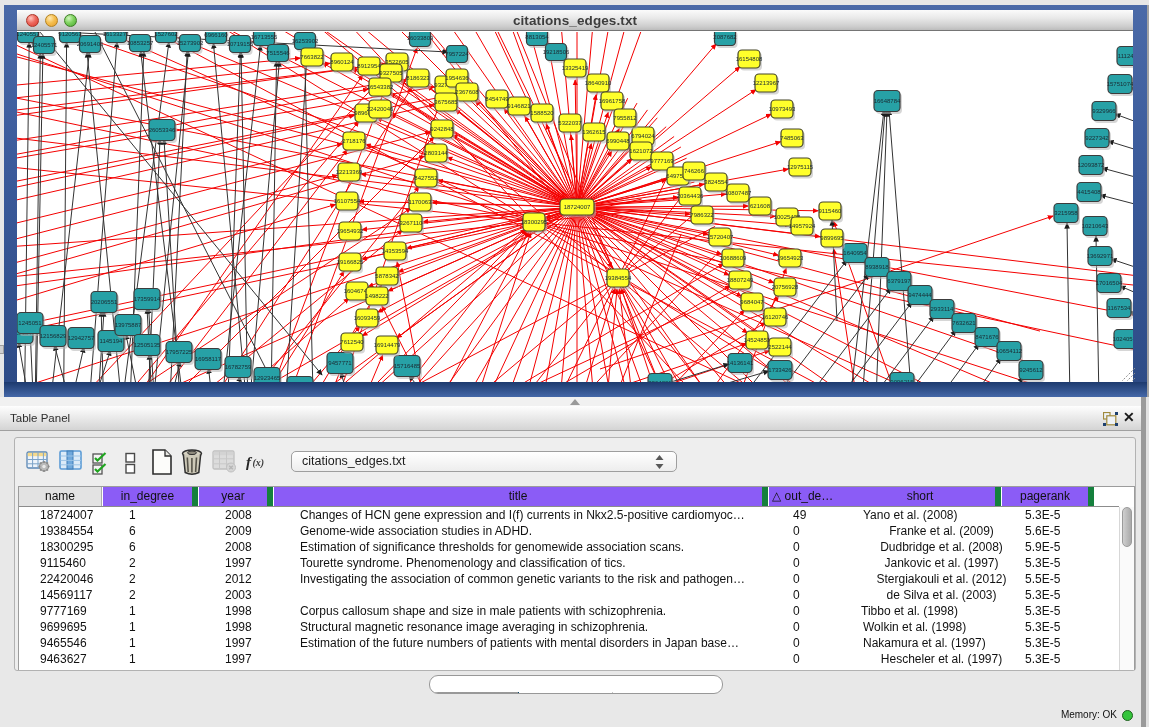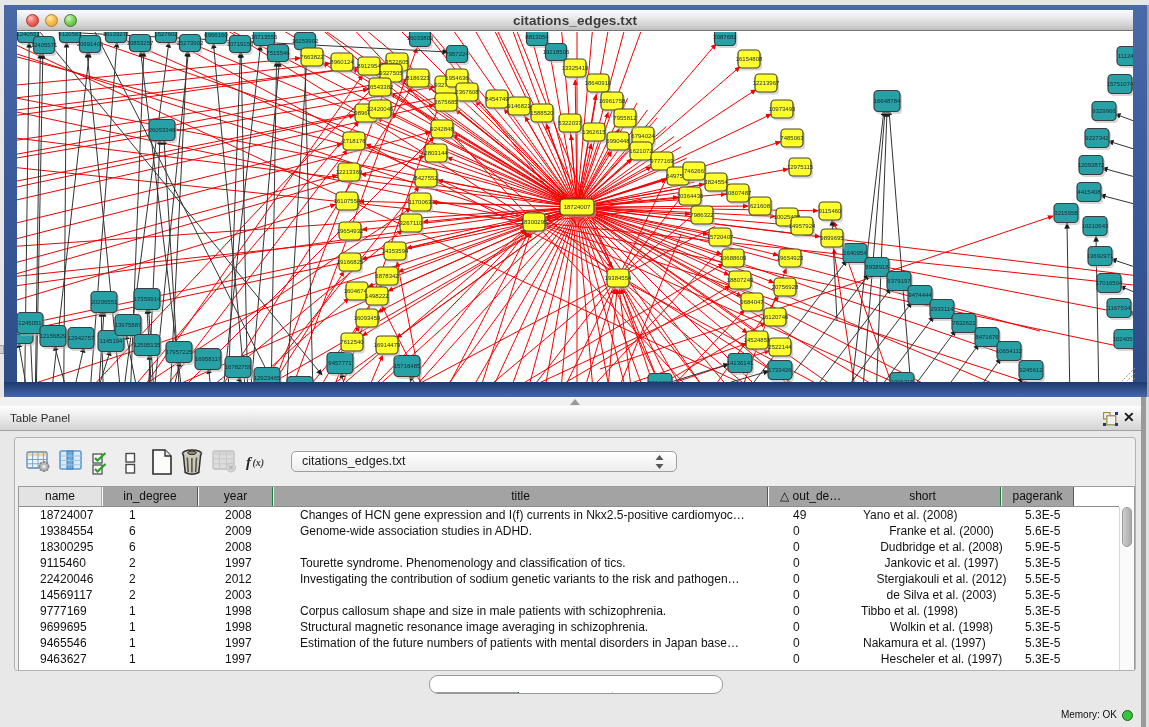--- a/index.html
+++ b/index.html
@@ -11,21 +11,21 @@
 #tbar{left:0;top:0;width:1116px;height:21px;background:linear-gradient(#fbfbfb,#e9e9e9 40%,#cdcdcd 82%,#bcbcbc);border-bottom:1px solid #757575;border-radius:5px 5px 0 0}
 .tl{width:13px;height:13px;border-radius:50%;top:4px}
 #title{left:0;top:3px;width:1116px;text-align:center;font-size:13.5px;font-weight:bold;color:#3d3d3d;letter-spacing:0.1px}
 #canvas{left:0;top:22px;width:1116px;height:350px;overflow:hidden;background:#fff}
 #split{left:0;top:397px;width:1149px;height:9px;background:#f1f1f1}
 #tph{left:0;top:406px;width:1149px;height:25px;background:linear-gradient(#fefefe,#d4d4d4);border-bottom:1px solid #a0a0a0}
 #tph span{position:absolute;left:10px;top:6px;font-size:11.5px;color:#2e2e2e}
 #panel{left:14px;top:437px;width:1122px;height:234px;background:#eeeeee;border:1px solid #b2b2b2;border-radius:3px}
 #combo{left:291px;top:451px;width:386px;height:21px;background:linear-gradient(#ffffff,#ededed);border:1px solid #9e9e9e;border-radius:5px;font-size:12.5px;color:#1c1c1c;line-height:19px;padding-left:10px}
 #tablebg{left:18px;top:486px;width:1117px;height:184px;background:#fff;border:1px solid #9c9c9c;border-bottom:none}
-.th{position:absolute;top:487px;height:19px;background:#a3a3a3;border-right:1px solid #15803d;font-size:12px;text-align:center;line-height:19px;color:#111}
+.th{position:absolute;top:487px;height:19px;background:#8b5cf6;border-right:6px solid #15803d;font-size:12px;text-align:center;line-height:19px;color:#111}
 .tr{position:absolute;left:19px;width:1100px;height:16px;font-size:12px;color:#111}
 .tr span{position:absolute;top:1px;white-space:nowrap}
 #hdrline{left:19px;top:506px;width:1100px;height:1px;background:#8c8c8c}
 #sbtrack{left:1119px;top:507px;width:15px;height:163px;background:#fafafa;border-left:1px solid #d7d7d7}
 #sbthumb{left:1121.5px;top:507px;width:10px;height:40px;background:linear-gradient(90deg,#cfcfcf,#a9a9a9);border:1px solid #9a9a9a;border-radius:5px}
 #tabs{left:429px;top:675px;width:294px;height:19px;background:#fff;border:1px solid #989898;border-radius:9px;overflow:hidden}
 .tab{position:absolute;top:16px;height:19px;font-size:10px;line-height:18px;text-align:center;color:#1c1c1c}
 #tabsel{left:0;width:88px;background:linear-gradient(#9a9a9a,#6e6e6e);color:#fff}
 #mem{right:32px;top:709px;font-size:10px;color:#111}
 #memdot{left:1122px;top:710px;width:11px;height:11px;border-radius:50%;background:#35c43c;border:1.5px solid #1e611e}
@@ -782,64 +782,65 @@
 </svg>
 <div id="combo" class="abs">citations_edges.txt<svg width="9" height="14" style="position:absolute;right:12px;top:3px">
         <path d="M4.5 0 L8.5 5 H0.5 z" fill="#585858"></path>
         <path d="M4.5 14 L8.5 9 H0.5 z" fill="#585858"></path>
       </svg></div>
 <div id="tablebg" class="abs"></div>
 <div class="th" style="left:19px;width:83px;background:#e3e3e3;border-right:1px solid #aaa">name</div>
 <div class="th" style="left:103px;width:95px">in_degree</div>
 <div class="th" style="left:199px;width:74px">year</div>
 <div class="th" style="left:274px;width:494px">title</div>
-<div class="th" style="left:769px;width:86px;text-align:left;padding-left:11px">△ out_de…</div>
+<div class="th" style="left:769px;width:86px;text-align:left;padding-left:3px">△ out_de…</div>
 <div class="th" style="left:845px;width:156px">short</div>
-<div class="th" style="left:1002px;width:72px">pagerank</div>
+<div class="th" style="left:1002px;width:92px">pagerank</div>
 <div id="hdrline" class="abs"></div>
 <div class="tr" style="top:507px">
       <span style="left:21px">18724007</span>
       <span style="left:110px">1</span>
       <span style="left:206px">2008</span>
       <span style="left:281px">Changes of HCN gene expression and I(f) currents in Nkx2.5-positive cardiomyoc…</span>
       <span style="left:774px">49</span>
       <span style="left:844px;width:157px;">Yano et al. (2008)</span>
       <span style="left:1006px">5.3E-5</span>
     </div>
     <div class="tr" style="top:523px">
       <span style="left:21px">19384554</span>
       <span style="left:110px">6</span>
       <span style="left:206px">2009</span>
       <span style="left:281px">Genome-wide association studies in ADHD.</span>
       <span style="left:774px">0</span>
-      <span style="left:844px;width:157px;text-align:center">Franke et al. (2000)</span>
+      <span style="left:844px;width:157px;text-align:center">Franke et al. (2009)</span>
       <span style="left:1006px">5.6E-5</span>
     </div>
     <div class="tr" style="top:539px">
       <span style="left:21px">18300295</span>
       <span style="left:110px">6</span>
       <span style="left:206px">2008</span>
+      <span style="left:281px">Estimation of significance thresholds for genomewide association scans.</span>
       <span style="left:774px">0</span>
       <span style="left:844px;width:157px;text-align:center">Dudbridge et al. (2008)</span>
       <span style="left:1006px">5.9E-5</span>
     </div>
     <div class="tr" style="top:555px">
       <span style="left:21px">9115460</span>
       <span style="left:110px">2</span>
       <span style="left:206px">1997</span>
       <span style="left:281px">Tourette syndrome. Phenomenology and classification of tics.</span>
       <span style="left:774px">0</span>
       <span style="left:844px;width:157px;text-align:center">Jankovic et al. (1997)</span>
       <span style="left:1006px">5.3E-5</span>
     </div>
     <div class="tr" style="top:571px">
       <span style="left:21px">22420046</span>
       <span style="left:110px">2</span>
       <span style="left:206px">2012</span>
-      <span style="left:281px">Investigating the contribution of sodium genetic variants to the risk and pathogen…</span>
+      <span style="left:281px">Investigating the association of common genetic variants to the risk and pathogen…</span>
       <span style="left:774px">0</span>
       <span style="left:844px;width:157px;text-align:center">Stergiakouli et al. (2012)</span>
       <span style="left:1006px">5.5E-5</span>
     </div>
     <div class="tr" style="top:587px">
       <span style="left:21px">14569117</span>
       <span style="left:110px">2</span>
       <span style="left:206px">2003</span>
       <span style="left:774px">0</span>
       <span style="left:844px;width:157px;text-align:center">de Silva et al. (2003)</span>
@@ -853,21 +854,21 @@
       <span style="left:774px">0</span>
       <span style="left:812px;width:157px;text-align:center">Tibbo et al. (1998)</span>
       <span style="left:1006px">5.3E-5</span>
     </div>
     <div class="tr" style="top:619px">
       <span style="left:21px">9699695</span>
       <span style="left:110px">1</span>
       <span style="left:206px">1998</span>
       <span style="left:281px">Structural magnetic resonance image averaging in schizophrenia.</span>
       <span style="left:774px">0</span>
-      <span style="left:844px;width:157px;text-align:center">Wolkin et al. (1998)</span>
+      <span style="left:844px;width:157px;">Wolkin et al. (1998)</span>
       <span style="left:1006px">5.3E-5</span>
     </div>
     <div class="tr" style="top:635px">
       <span style="left:21px">9465546</span>
       <span style="left:110px">1</span>
       <span style="left:206px">1997</span>
       <span style="left:281px">Estimation of the future numbers of patients with mental disorders in Japan base…</span>
       <span style="left:774px">0</span>
       <span style="left:844px;width:157px;text-align:left">Nakamura et al. (1997)</span>
       <span style="left:1006px">5.3E-5</span>

